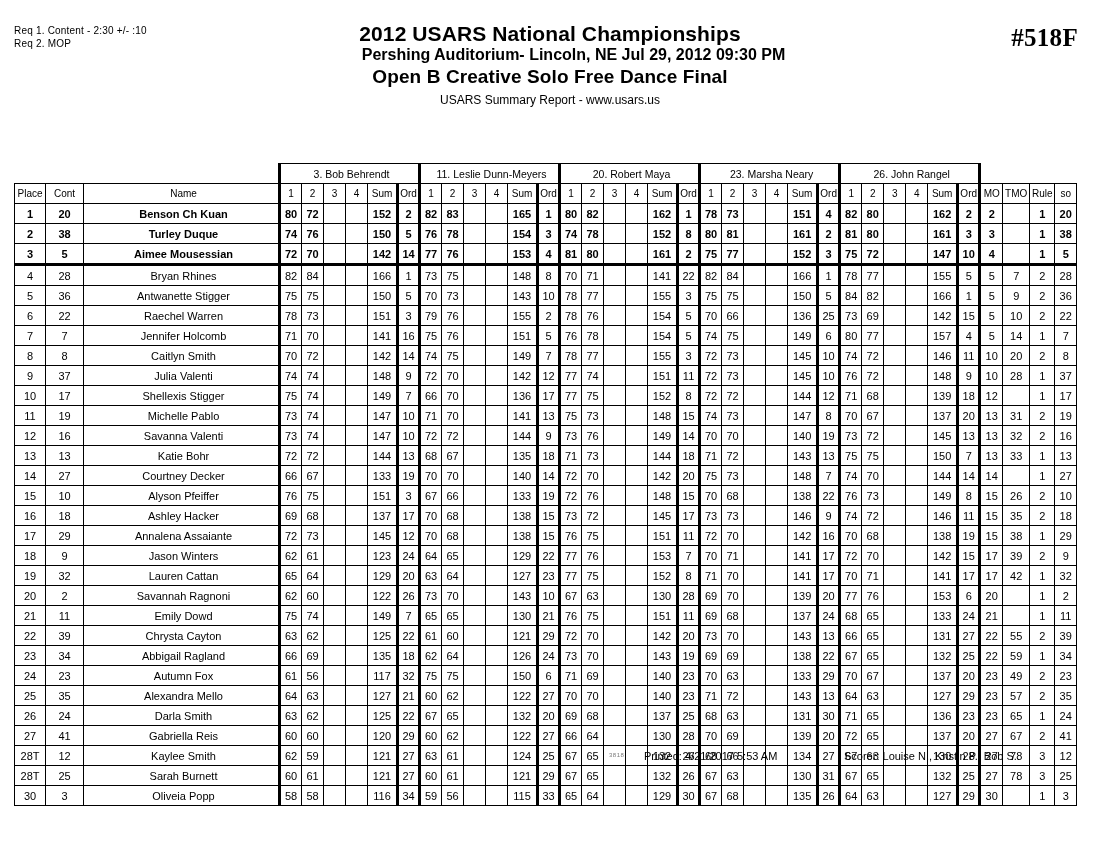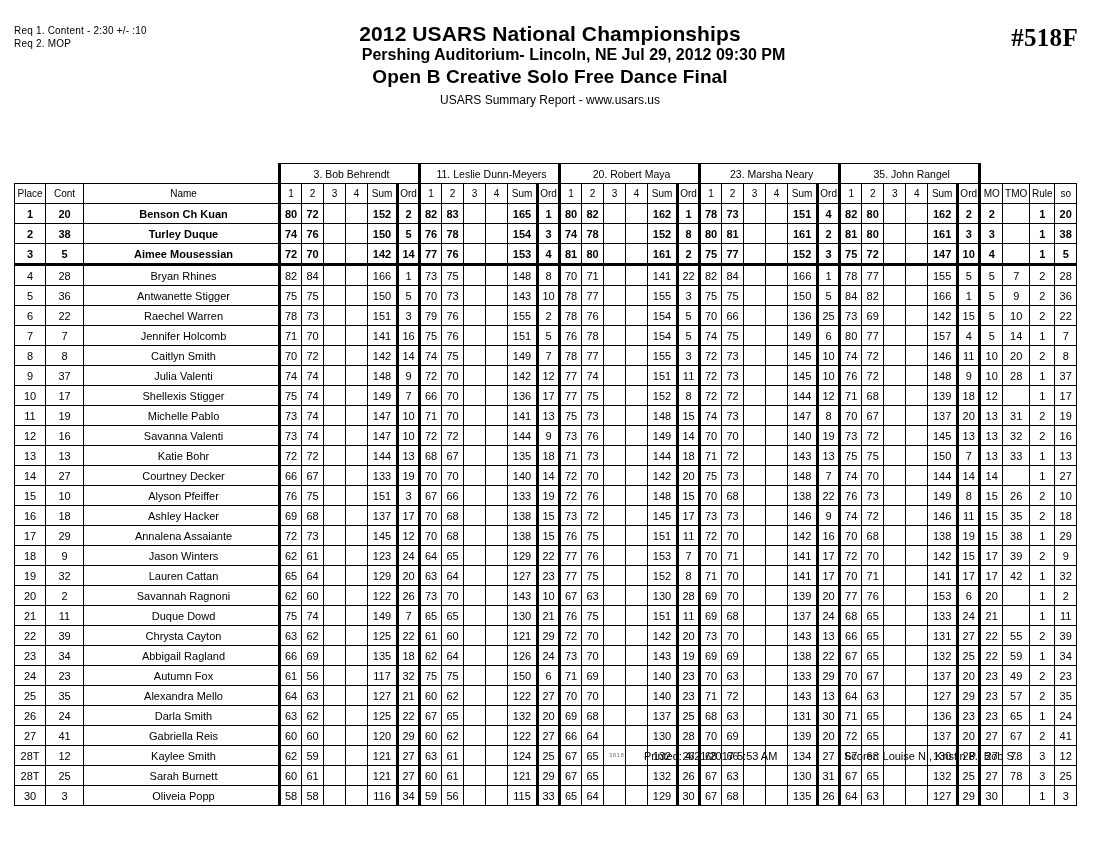--- a/index.html
+++ b/index.html
@@ -225,21 +225,21 @@
           <col class="c-rule">
           <col class="c-so">
       </colgroup>
       <thead>
         <tr>
           <td class="hdr-blank" colspan="3"></td>
           <td class="judge-name gsep" colspan="6">3.  Bob Behrendt</td>
           <td class="judge-name gsep" colspan="6">11.  Leslie Dunn-Meyers</td>
           <td class="judge-name gsep" colspan="6">20.  Robert Maya</td>
           <td class="judge-name gsep" colspan="6">23.  Marsha Neary</td>
-          <td class="judge-name gsep gsep-r" colspan="6">35.  John Rangel</td>
+          <td class="judge-name gsep gsep-r" colspan="6">26.  John Rangel</td>
           <td class="hdr-blank" colspan="4"></td>
         </tr>
         <tr id="subhdr">
           <td class="colhdr">Place</td>
           <td class="colhdr">Cont</td>
           <td class="colhdr colhdr-left">Name</td>
 
         <td class="colhdr gsep">1</td>
             <td class="colhdr">2</td>
             <td class="colhdr">3</td>
@@ -1053,21 +1053,21 @@
             <td class="num">153</td>
             <td class="ord gsep gsep-r">6</td>
             <td class="num">20</td>
             <td class="num"></td>
             <td class="num">1</td>
             <td class="num">2</td>
           </tr>
           <tr class="">
             <td class="num">21</td>
             <td class="num">11</td>
-            <td class="name">Duque Dowd</td>
+            <td class="name">Emily Dowd</td>
             <td class="num gsep">75</td>
             <td class="num">74</td>
             <td class="num"></td>
             <td class="num"></td>
             <td class="num">149</td>
             <td class="ord gsep">7</td>
             <td class="num gsep">65</td>
             <td class="num">65</td>
             <td class="num"></td>
             <td class="num"></td>

